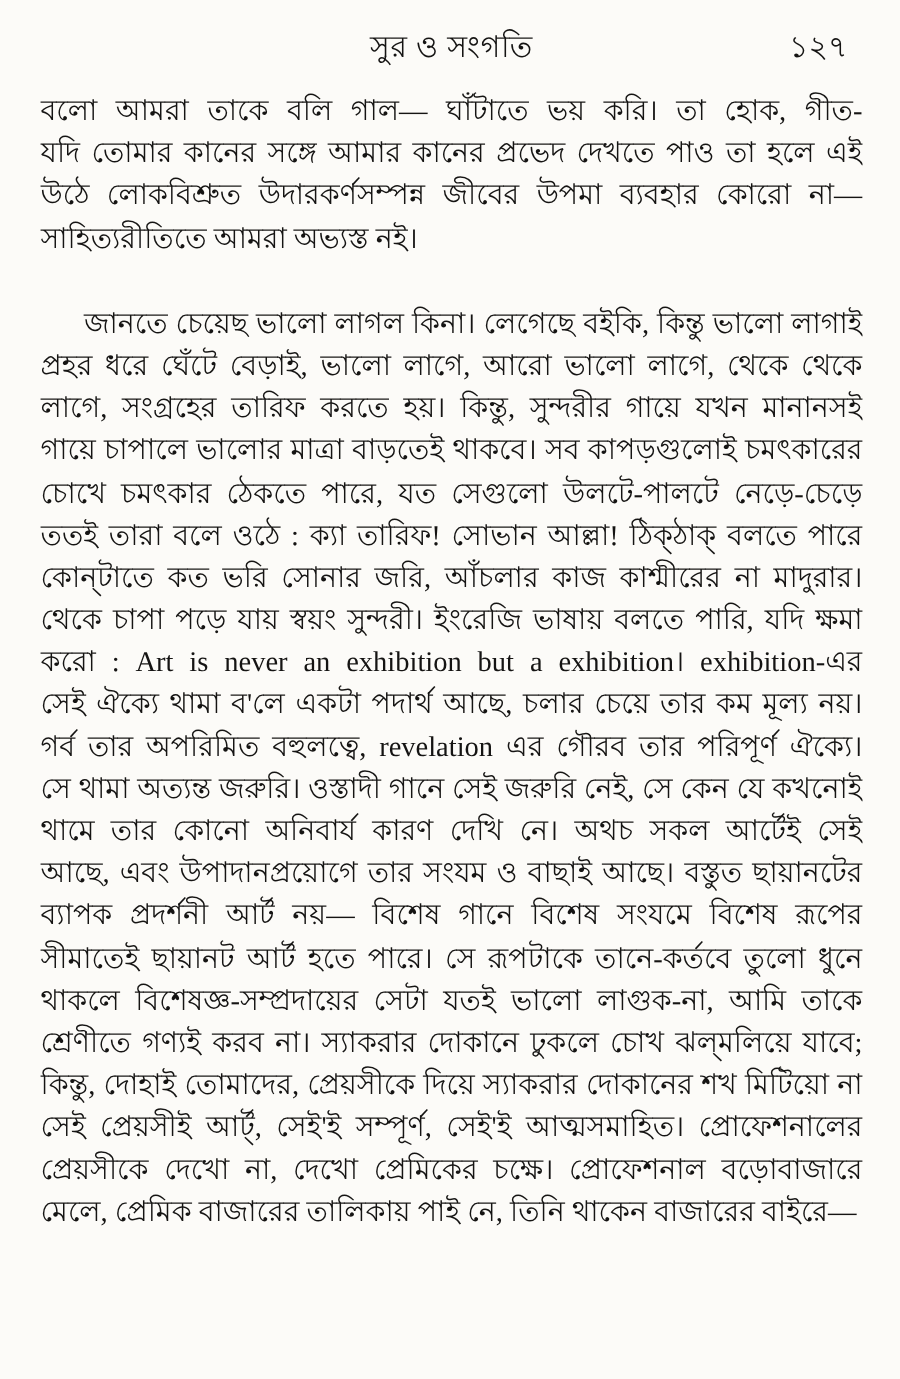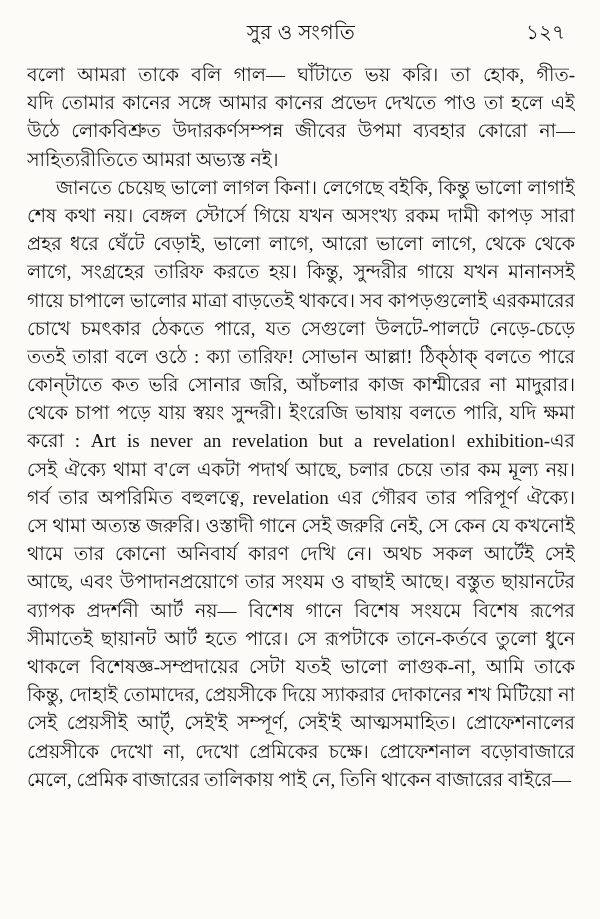--- a/index.html
+++ b/index.html
@@ -41,55 +41,56 @@
     text-align: justify;
     text-align-last: justify;
     overflow: hidden;
     white-space: normal;
   }
   .line.last {
     text-align-last: left;
   }
   .line.first-indent {
     text-indent: 29px;
+    margin-top: 29px;
   }
 </style>
 </head>
 <body style="background: rgb(252, 251, 248); color: rgb(21, 20, 19);">
 
 <div class="page">
   <div class="header">
     <span class="title">সুর ও সংগতি</span>
     <span class="pagenum">১২৭</span>
   </div>
   <div class="textblock" id="textblock">
       <div class="para">
         <div class="line">বলো আমরা তাকে বলি গাল— ঘাঁটাতে ভয় করি। তা হোক, গীত-আলোচনায়</div>
         <div class="line">যদি তোমার কানের সঙ্গে আমার কানের প্রভেদ দেখতে পাও তা হলে এই</div>
         <div class="line">উঠে লোকবিশ্রুত উদারকর্ণসম্পন্ন জীবের উপমা ব্যবহার কোরো না— এরকম</div>
         <div class="line last">সাহিত্যরীতিতে আমরা অভ্যস্ত নই।</div>
       </div>
       <div class="para">
         <div class="line first-indent">জানতে চেয়েছ ভালো লাগল কিনা। লেগেছে বইকি, কিন্তু ভালো লাগাই</div>
-        <div class="line">শেষ কথা নয়। বেঙ্গল স্টোর্সে গিয়ে যখন অসংখ্য রকম দামী কাপড় সারা</div>
         <div class="line">প্রহর ধরে ঘেঁটে বেড়াই, ভালো লাগে, আরো ভালো লাগে, থেকে থেকে চমক</div>
         <div class="line">লাগে, সংগ্রহের তারিফ করতে হয়। কিন্তু, সুন্দরীর গায়ে যখন মানানসই একখানি</div>
-        <div class="line">গায়ে চাপালে ভালোর মাত্রা বাড়তেই থাকবে। সব কাপড়গুলোই এরকমারের</div>
+        <div class="line">গায়ে চাপালে ভালোর মাত্রা বাড়তেই থাকবে। সব কাপড়গুলোই চমৎকারের</div>
         <div class="line">চোখে চমৎকার ঠেকতে পারে, যত সেগুলো উলটে-পালটে নেড়ে-চেড়ে দেখে</div>
         <div class="line">ততই তারা বলে ওঠে : ক্যা তারিফ! সোভান আল্লা! ঠিক্‌ঠাক্‌ বলতে পারে</div>
         <div class="line">কোন্‌টাতে কত ভরি সোনার জরি, আঁচলার কাজ কাশ্মীরের না মাদুরার। মাঝের</div>
         <div class="line">থেকে চাপা পড়ে যায় স্বয়ং সুন্দরী। ইংরেজি ভাষায় বলতে পারি, যদি ক্ষমা</div>
-        <div class="line">করো : Art is never an revelation but a revelation। exhibition-এর</div>
+        <div class="line">করো : Art is never an exhibition but a exhibition। exhibition-এর</div>
         <div class="line">সেই ঐক্যে থামা ব'লে একটা পদার্থ আছে, চলার চেয়ে তার কম মূল্য নয়।</div>
         <div class="line">গর্ব তার অপরিমিত বহুলত্বে, revelation এর গৌরব তার পরিপূর্ণ ঐক্যে।</div>
         <div class="line">সে থামা অত্যন্ত জরুরি। ওস্তাদী গানে সেই জরুরি নেই, সে কেন যে কখনোই</div>
         <div class="line">থামে তার কোনো অনিবার্য কারণ দেখি নে। অথচ সকল আর্টেই সেই অনিবার্যতা</div>
         <div class="line">আছে, এবং উপাদানপ্রয়োগে তার সংযম ও বাছাই আছে। বস্তুত ছায়ানটের</div>
         <div class="line">ব্যাপক প্রদর্শনী আর্ট নয়— বিশেষ গানে বিশেষ সংযমে বিশেষ রূপের</div>
         <div class="line">সীমাতেই ছায়ানট আর্ট হতে পারে। সে রূপটাকে তানে-কর্তবে তুলো ধুনে দিতে</div>
         <div class="line">থাকলে বিশেষজ্ঞ-সম্প্রদায়ের সেটা যতই ভালো লাগুক-না, আমি তাকে আর্টের</div>
+        <div class="line">শ্রেণীতে গণ্যই করব না। স্যাকরার দোকানে ঢুকলে চোখ ঝল্‌মলিয়ে যাবে;</div>
         <div class="line">কিন্তু, দোহাই তোমাদের, প্রেয়সীকে দিয়ে স্যাকরার দোকানের শখ মিটিয়ো না—</div>
         <div class="line">সেই প্রেয়সীই আর্ট্‌, সেই'ই সম্পূর্ণ, সেই'ই আত্মসমাহিত। প্রোফেশনালের চক্ষে</div>
         <div class="line">প্রেয়সীকে দেখো না, দেখো প্রেমিকের চক্ষে। প্রোফেশনাল বড়োবাজারে খুঁজলে</div>
         <div class="line last">মেলে, প্রেমিক বাজারের তালিকায় পাই নে, তিনি থাকেন বাজারের বাইরে—</div>
       </div>
     </div>
 </div>
 
 </body></html>

